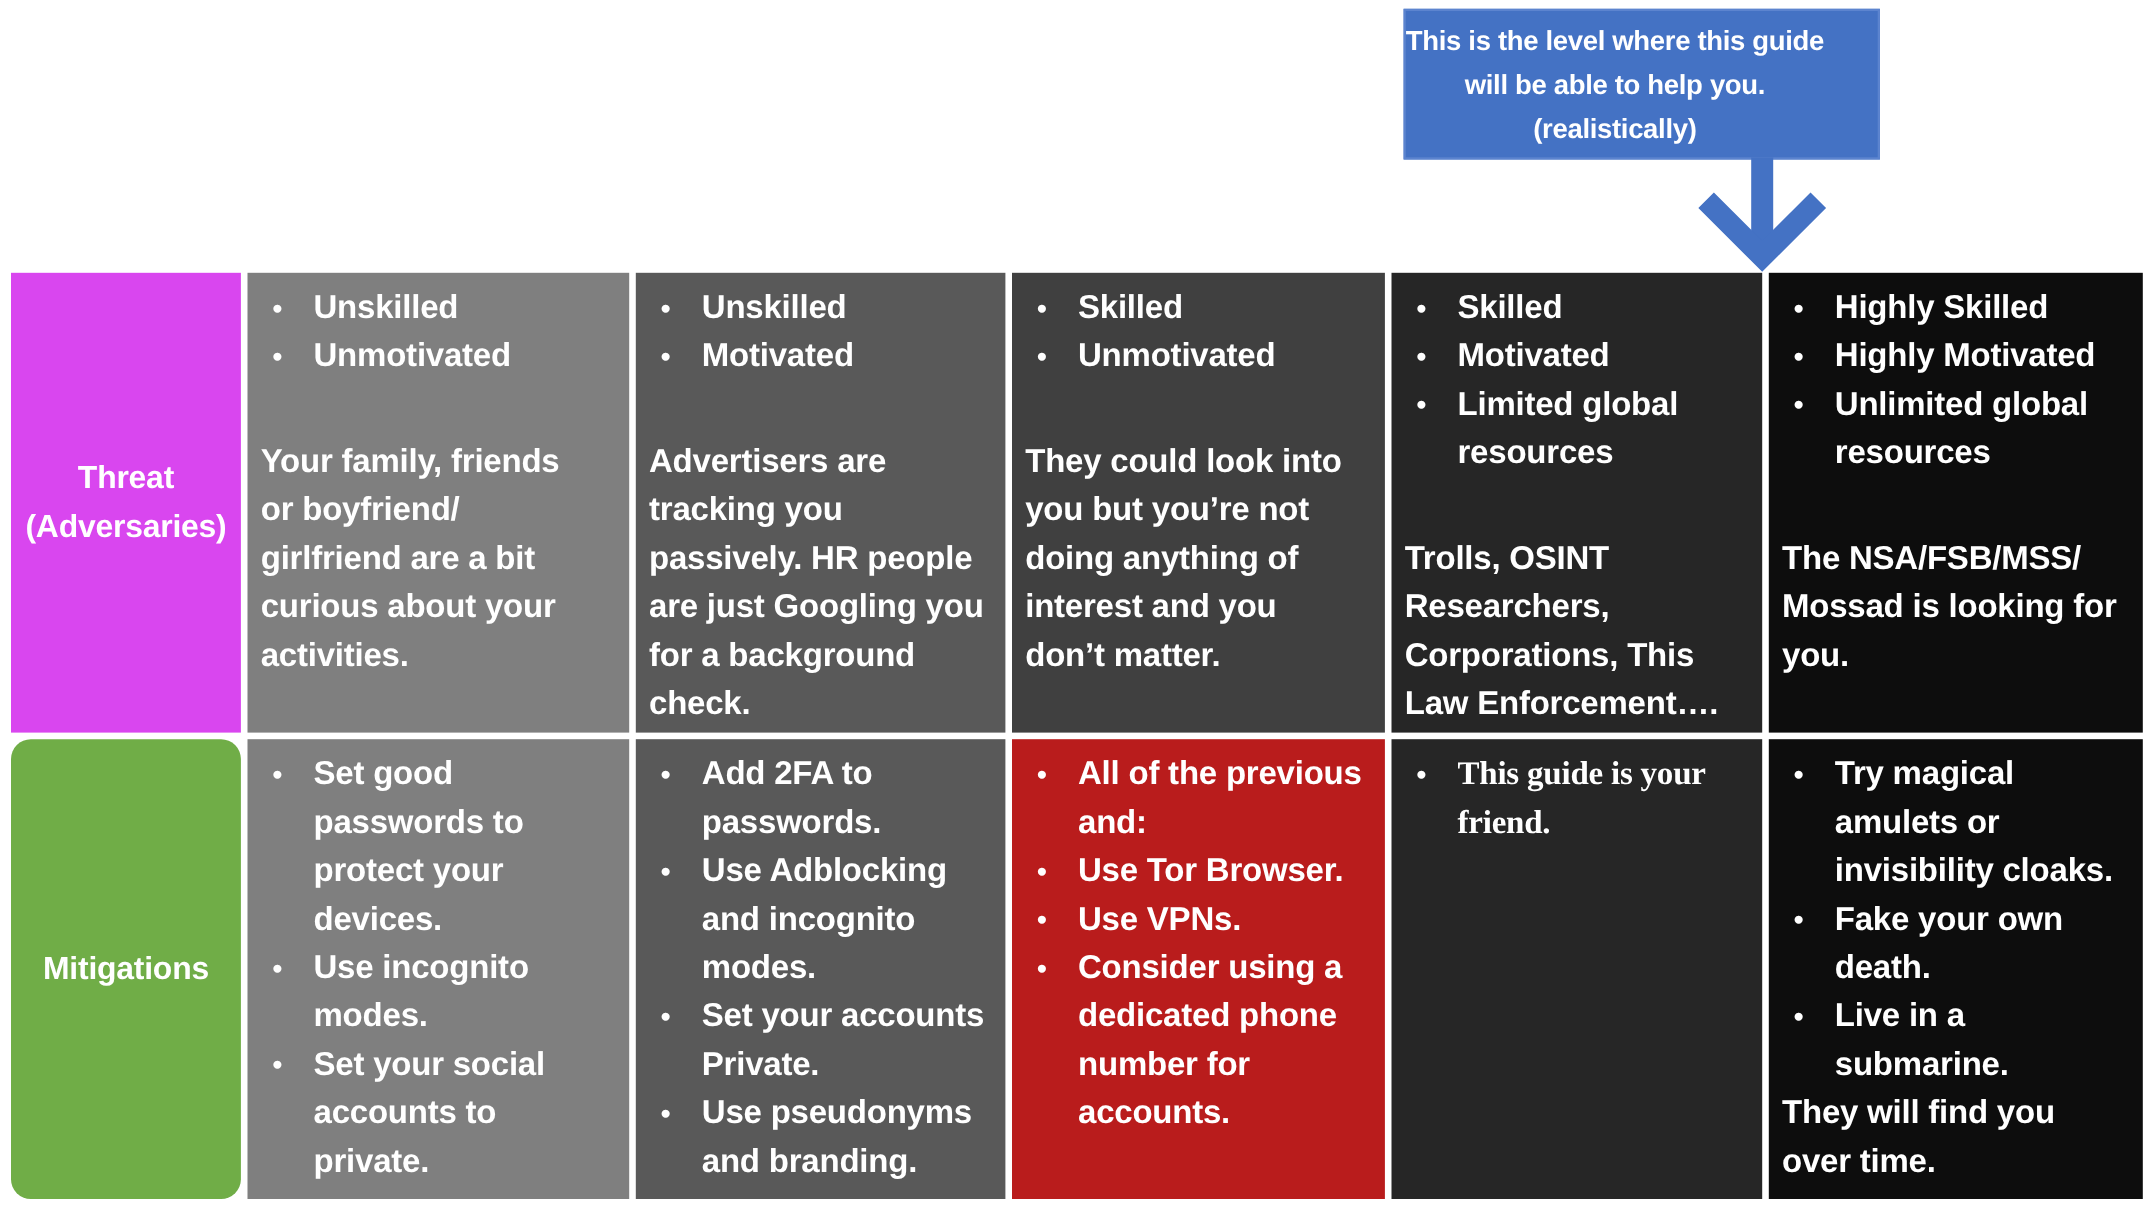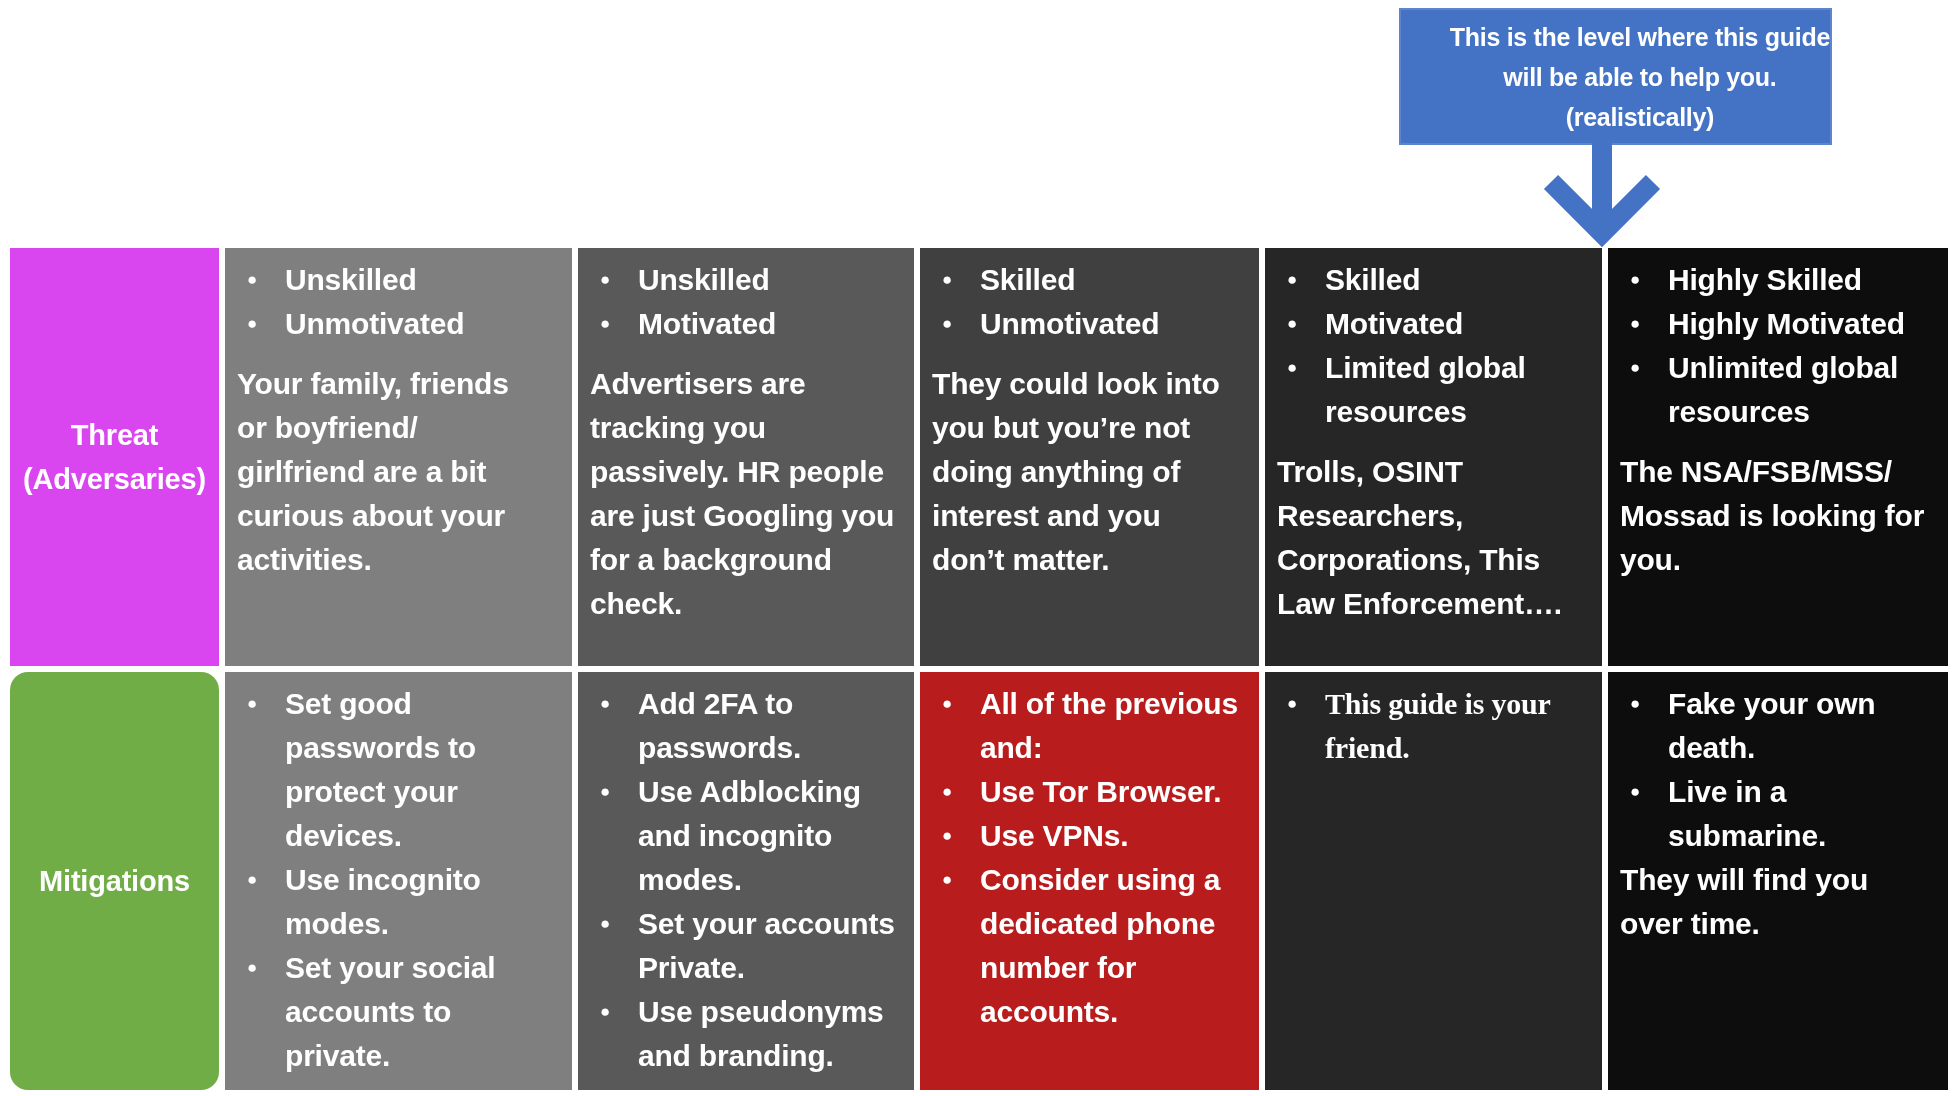--- a/index.html
+++ b/index.html
@@ -6,25 +6,25 @@
   .canvas {
     position:relative;
     width:1958px; height:1096px;
     background:#ffffff;
     font-family:"Liberation Sans", sans-serif;
     overflow:hidden;
   }
 
   
   .callout {
-    position:absolute; left:1399px; top:8px;
+    position:absolute; left:1276px; top:8px;
     width:433px; height:137px;
     box-sizing:border-box;
     border:2px solid #5c84cf;
-    display:flex; align-items:center; justify-content:flex-end;
+    display:flex; align-items:center; justify-content:flex-start;
     text-align:center;
   }
   .callout-text {
     color:#ffffff; font-weight:700;
     font-size:25px; line-height:40px; letter-spacing:-0.3px;
     white-space:pre-line;
   }
   .arrow-svg { position:absolute; left:1540px; top:143px; }
 
   
@@ -47,21 +47,21 @@
     text-align:center; font-size:29px; white-space:pre-line;
     padding:6px;
   }
   .cell ul { list-style:none; margin:0; padding:0; }
   .cell li { position:relative; padding-left:48px; white-space:pre-line; }
   .cell li::before {
     content:"●";
     position:absolute; left:10px; top:0;
     font-size:17px; line-height:44px;
   }
-  .para { margin:16px 0 0 0; white-space:pre-line; }
+  .para { margin:52px 0 0 0; white-space:pre-line; }
   .footer-note { margin:0; white-space:pre-line; }
 </style>
 </head>
 <body>
 
 <div class="canvas">
 
   <div class="callout" style="background-color: rgb(68, 114, 196);">
     <div class="callout-text">This is the level where this guide
 will be able to help you.
@@ -185,20 +185,23 @@
 
     <div class="cell" style="background-color: rgb(38, 38, 38); font-family: Liberation Serif, serif;">
       <ul>
         <li>This guide is your
 friend.</li>
       </ul>
     </div>
 
     <div class="cell" style="background-color: rgb(13, 13, 13);">
       <ul>
+        <li>Try magical
+amulets or
+invisibility cloaks.</li>
         <li>Fake your own
 death.</li>
         <li>Live in a
 submarine.</li>
       </ul>
       <p class="footer-note">They will find you
 over time.</p>
     </div>
 
   </div>

